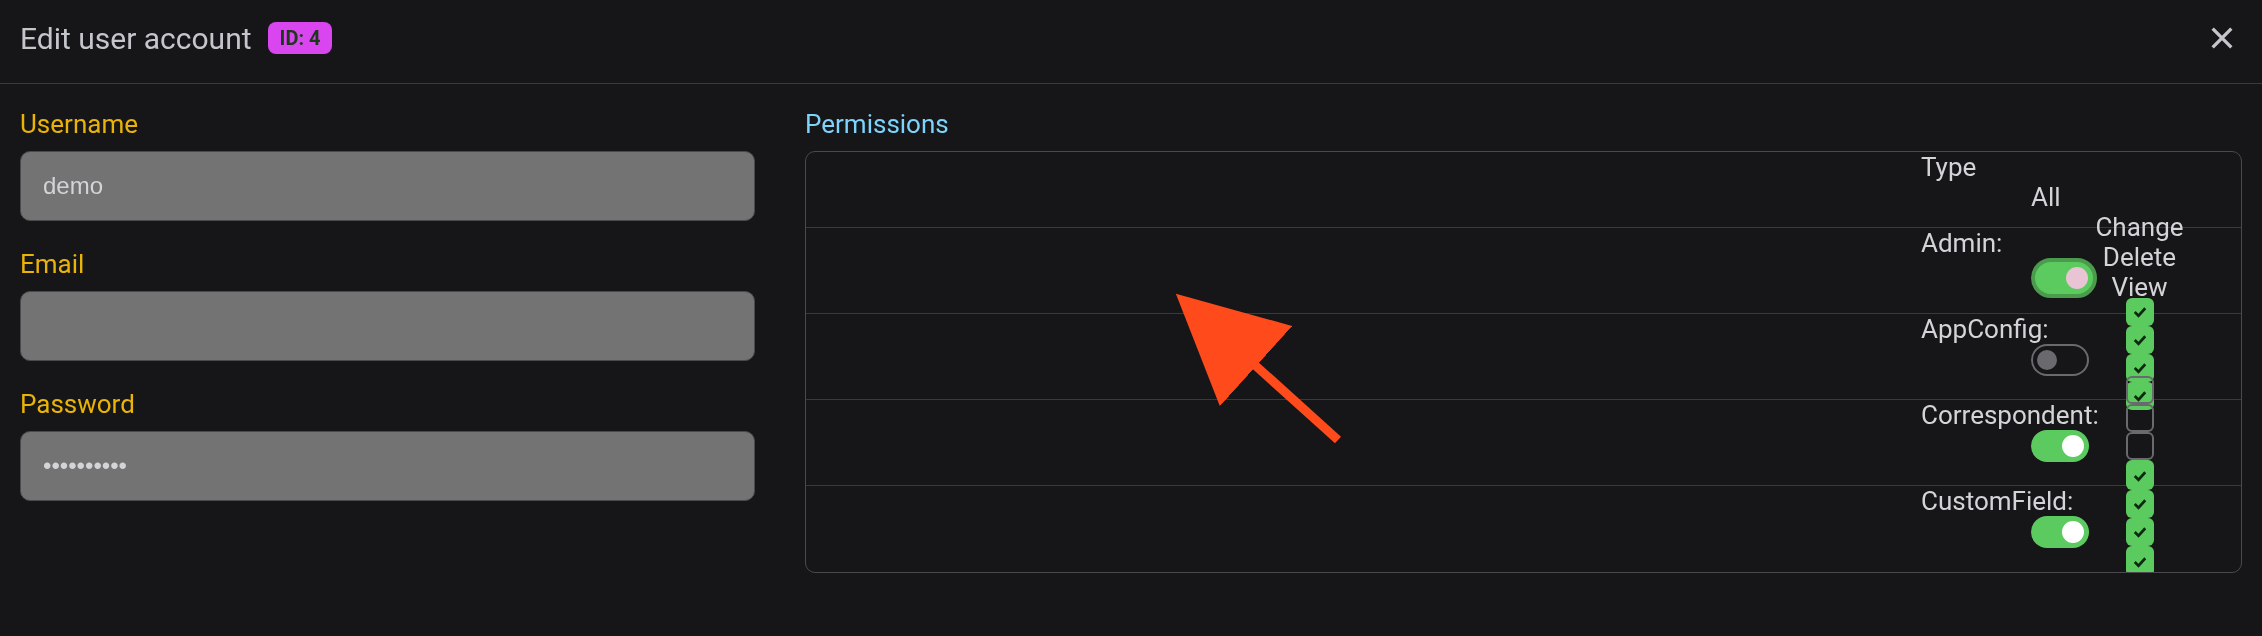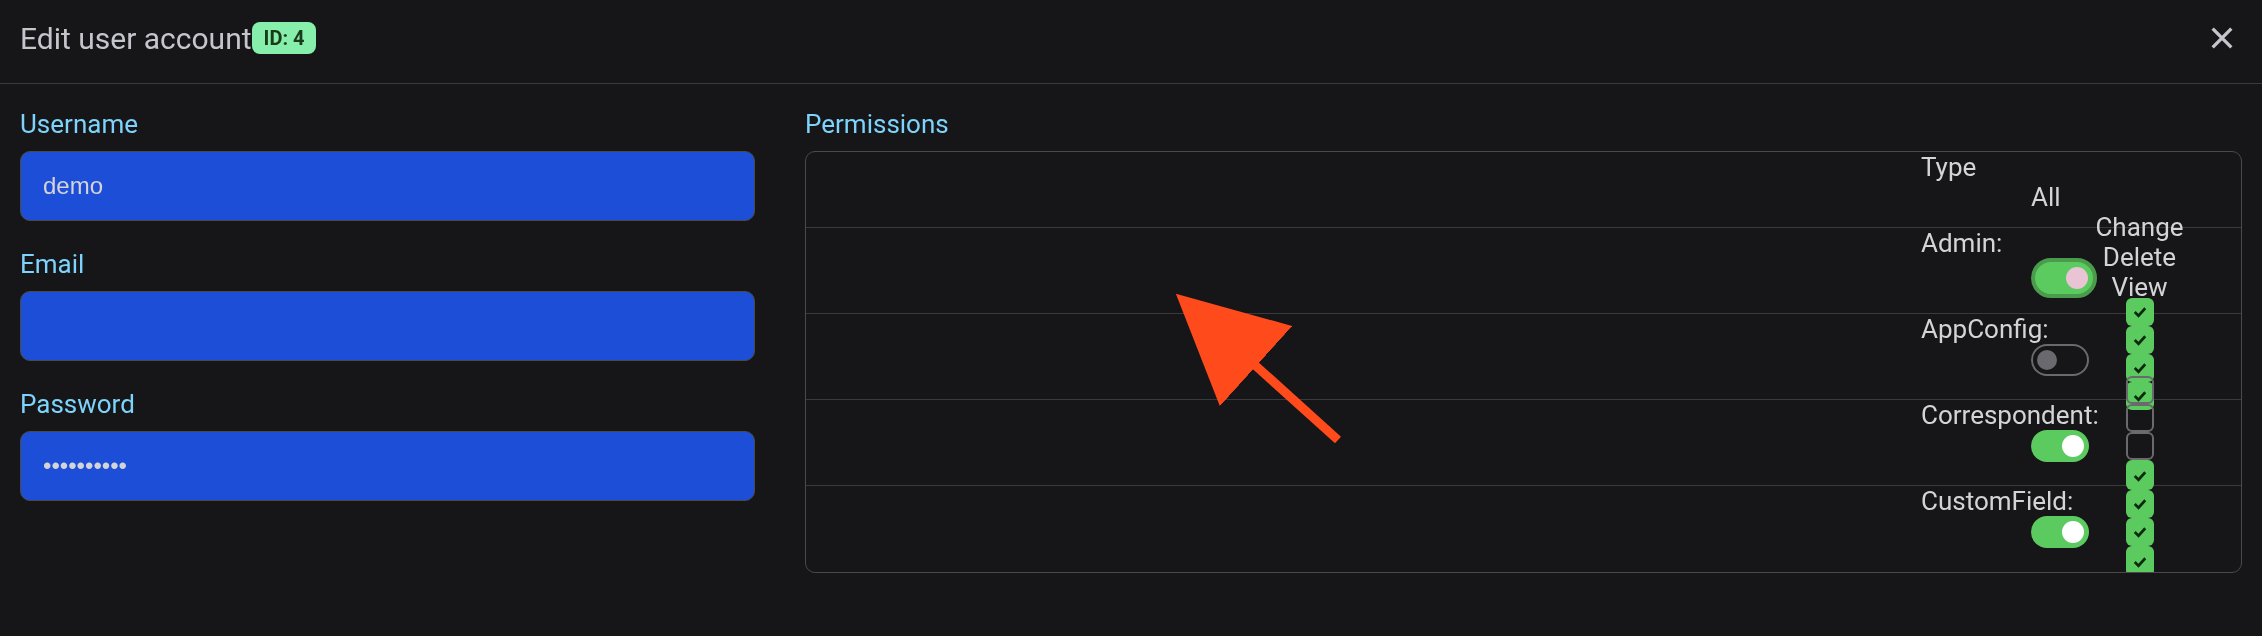--- a/index.html
+++ b/index.html
@@ -21,26 +21,27 @@
     align-items: center;
     padding: 18px 20px 25px 20px;
     border-bottom: 1px solid #3a3a3e;
   }
   .title {
     font-size: 30px;
     font-weight: 400;
     color: #c5c5cc;
   }
   .badge {
-    background: #86efac;
+    background: #d946ef;
     color: #1a3a1a;
     font-size: 20px;
     font-weight: 700;
     padding: 4px 12px;
     border-radius: 8px;
+    margin-left: 16px;
   }
   .close-btn {
     margin-left: auto;
     width: 40px;
     height: 40px;
     cursor: pointer;
     color: #c5c5cc;
     display: flex;
     align-items: center;
     justify-content: center;
@@ -58,28 +59,28 @@
   }
   .left-col {
     width: 735px;
     flex-shrink: 0;
   }
   .right-col {
     flex: 1;
   }
   .field-label {
     font-size: 26px;
-    color: #7dd3fc;
+    color: #eab308;
     margin-bottom: 12px;
     display: block;
   }
   .field-input {
     width: 100%;
     height: 70px;
-    background: #1d4ed8;
+    background: #737373;
     border: 1px solid #4a4a4e;
     border-radius: 10px;
     color: #d4d4d8;
     font-size: 24px;
     padding: 11px 22px;
     margin-bottom: 28px;
     outline: none;
   }
   .field-input::placeholder {
     color: #8a8a8e;

